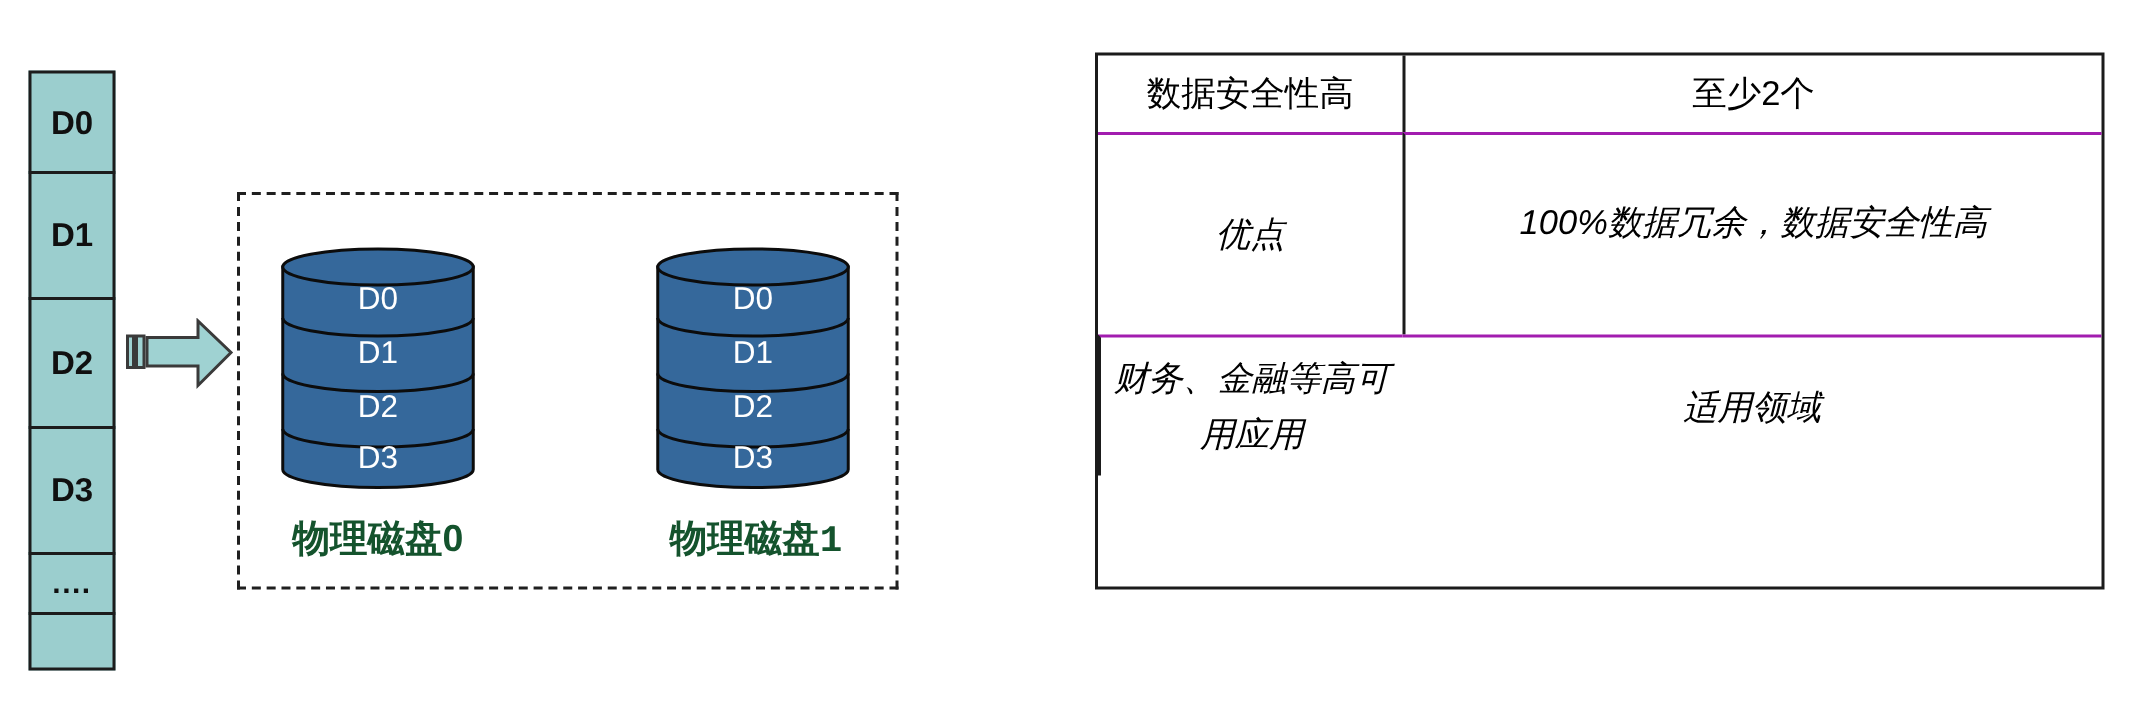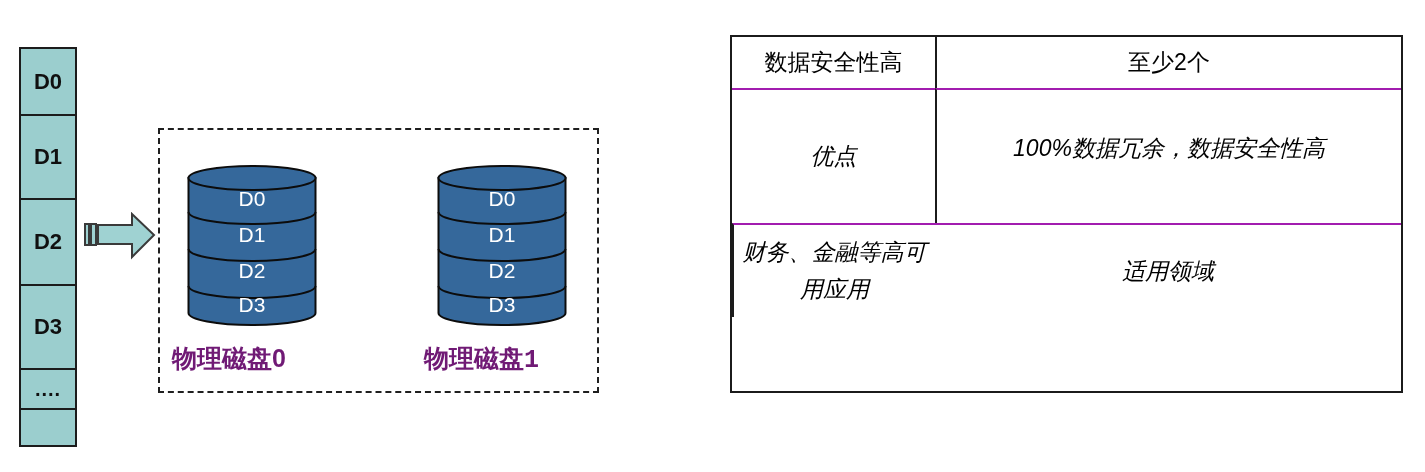--- a/index.html
+++ b/index.html
@@ -33,22 +33,22 @@
 
   
   .mirror-box {
     position:absolute; left:158px; top:128px; width:441px; height:265px;
     border:2px dashed #1f1f1f;
   }
   .disk-svg { position:absolute; top:163px; }
   .disk-svg.d0 { left:186px; }
   .disk-svg.d1 { left:436px; }
   .disk-caption {
-    position:absolute; top:342px; width:160px; text-align:left;
-    font-size:25px; font-weight:bold; color:#701a75;
+    position:absolute; top:342px; width:160px; text-align:center;
+    font-size:25px; font-weight:bold; color:#14532d;
   }
   .disk-caption.c0 { left:172px; }
   .disk-caption.c1 { left:424px;font-family:Liberation Mono, monospace; }
   .disk-band-label {
     font-size:21px; fill:#ffffff;
     font-family:"Liberation Sans","DejaVu Sans",sans-serif;
   }
 
   
   .raid-table {

